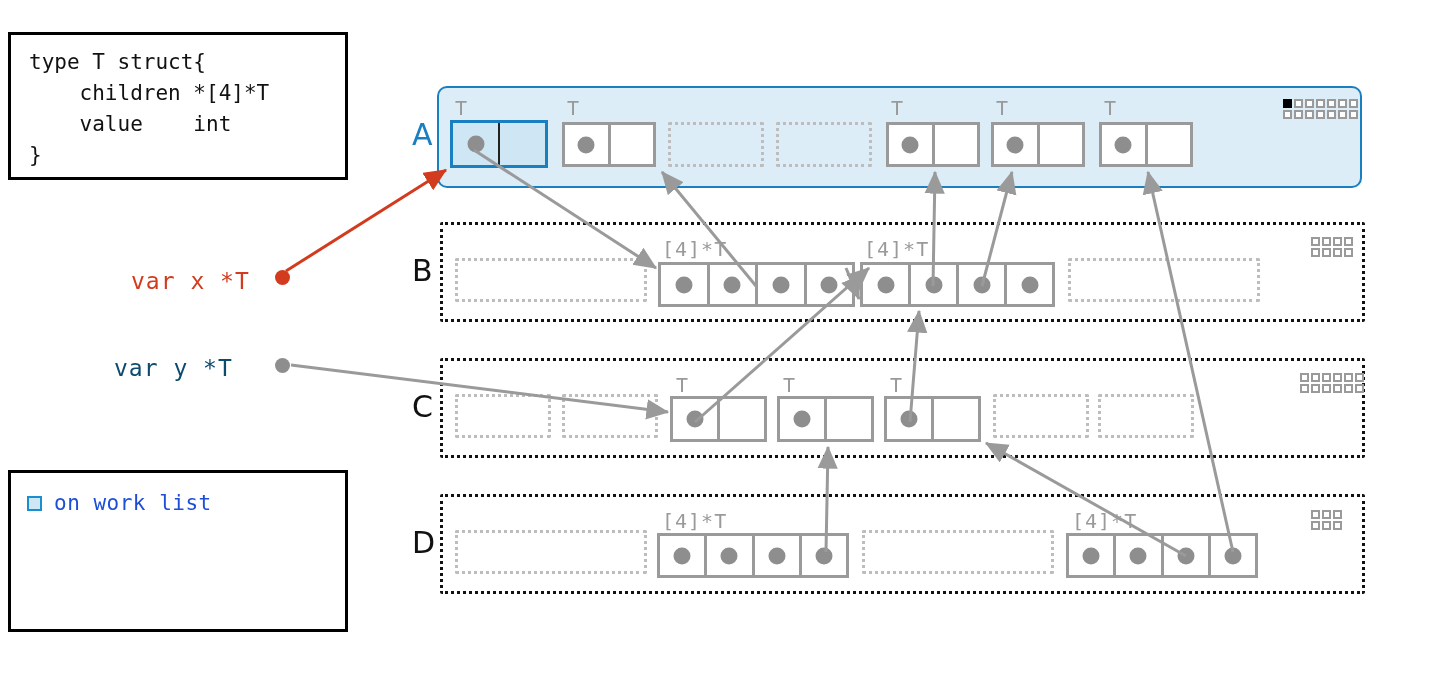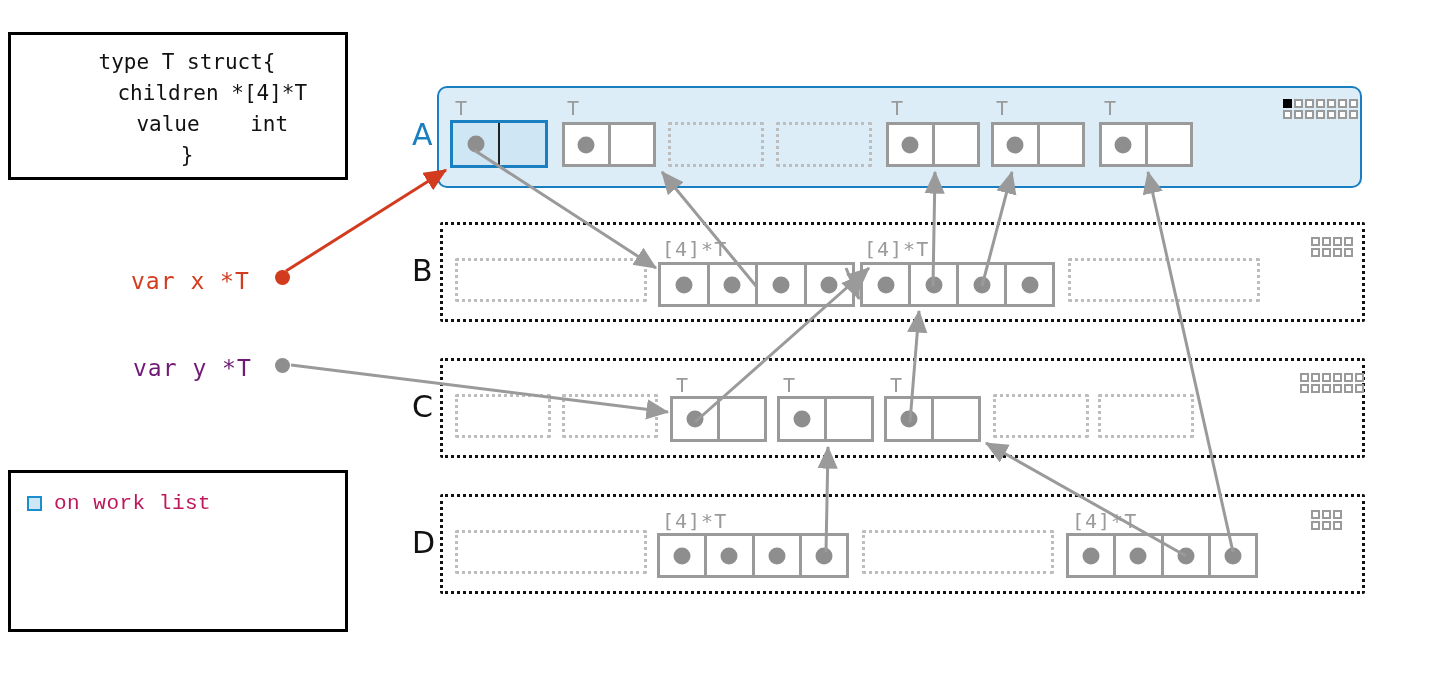--- a/index.html
+++ b/index.html
@@ -1,18 +1,18 @@
 <!DOCTYPE html>
 <html><head>
 <meta charset="utf-8">
 <style>
   html,body{margin:0;padding:0;background:#ffffff;}
   body{width:1440px;height:675px;position:relative;overflow:hidden;
        font-family:"DejaVu Sans Mono","Liberation Mono",monospace;}
-  .abs{position:absolute;text-align:center;}
+  .abs{position:absolute;}
 
   
   #struct-box{left:8px;top:32px;width:340px;height:148px;border:3px solid #000;
               background:#fff;box-sizing:border-box;}
   #struct-box pre{margin:0;padding:12px 0 0 18px;font-size:21px;line-height:31px;
                   color:#111;font-family:"DejaVu Sans Mono","Liberation Mono",monospace;
                   white-space:pre;}
 
   
   #legend-box{left:8px;top:470px;width:340px;height:162px;border:3px solid #000;
@@ -63,28 +63,28 @@
 <div class="abs" id="struct-box">
   <pre>type T struct{
     children *[4]*T
     value    int
 }</pre>
 </div>
 
 <div class="abs" id="legend-box">
   <div class="legend-row">
     <span class="legend-swatch" style="border-color:#1a8fd0;background:#cfe6f5;"></span>
-    <span class="legend-label" style="color:#be185d;font-family:Liberation Mono, monospace;">on work list</span>
+    <span class="legend-label" style="color:#1d4ed8;">on work list</span>
   </div>
 </div>
 
 <div class="abs varlabel" style="left:131px;top:268px;color:#d23b1e;">var x *T</div>
 <div class="abs vardot" style="left:275px;top:270px;background:#d23b1e;"></div>
 
-<div class="abs varlabel" style="left:133px;top:355px;color:#701a75;">var y *T</div>
+<div class="abs varlabel" style="left:114px;top:355px;color:#0c4a6e;">var y *T</div>
 <div class="abs vardot" style="left:275px;top:358px;background:#8e8e8e;"></div>
 
 <div class="abs rowlabel blue" style="left:412px;top:117px;">A</div>
 <div class="abs band work" style="left:437px;top:86px;width:925px;height:102px;"></div>
 
 <div class="abs typelabel" style="left:455px;top:96px;">T</div>
 <div class="abs obj work" style="left:450px;top:120px;width:98px;height:48px;">
   <div class="half left">
     <span class="dot"></span>
   </div>

